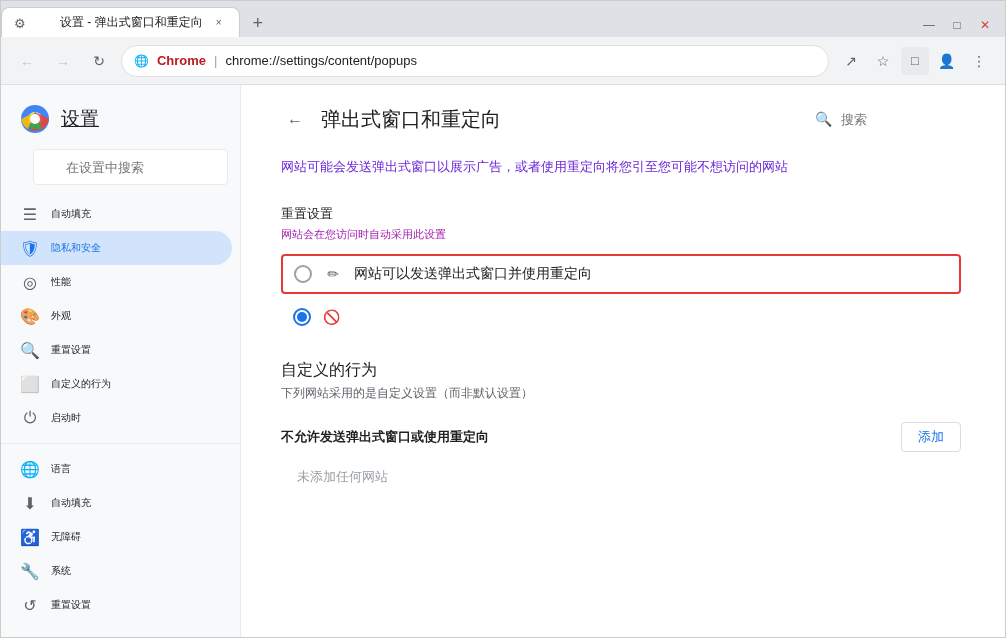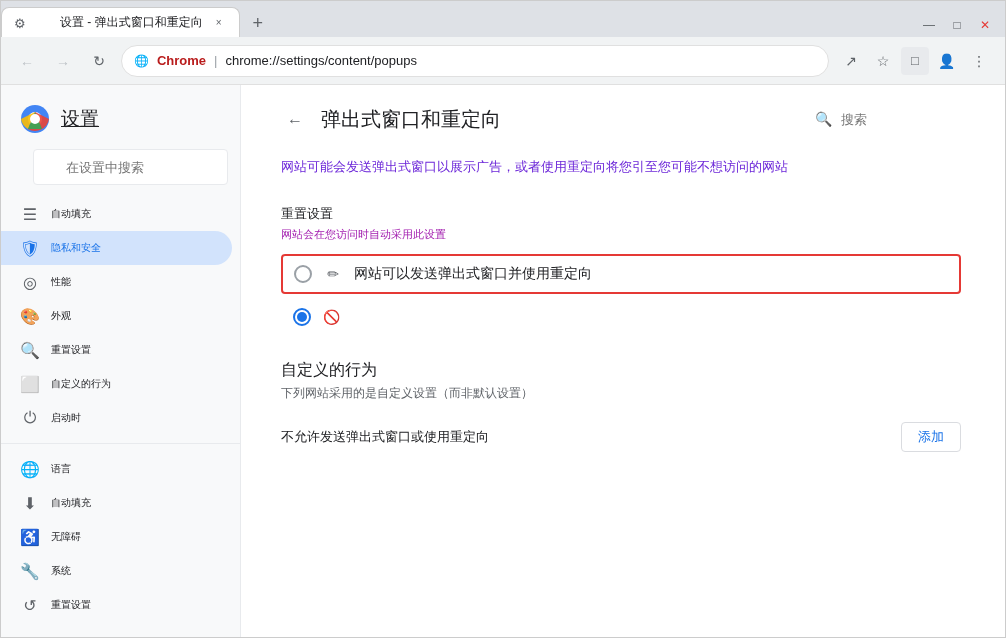--- a/index.html
+++ b/index.html
@@ -76,21 +76,21 @@
     .radio-circle.checked { border-color: #1a73e8; }
     .radio-circle.checked::after { content: ''; width: 10px; height: 10px; border-radius: 50%; background: #1a73e8; }
     .radio-icon { color: #5f6368; font-size: 14px; width: 18px; display: flex; align-items: center; justify-content: center; }
     .radio-label { font-size: 14px; color: #202124; }
 
     
     .custom-section { margin-top: 24px; }
     .custom-title { font-size: 16px; color: #202124; font-weight: 500; margin-bottom: 4px; }
     .custom-desc { font-size: 12px; color: #5f6368; margin-bottom: 12px; }
     .custom-row { display: flex; align-items: center; justify-content: space-between; padding: 8px 0; }
-    .custom-row-label { font-size: 13px; color: #202124; }
+    .custom-row-label { font-size: 13px; color: #202124; font-weight: bold; }
     .add-btn { height: 30px; padding: 0 16px; background: #fff; border: 1px solid #dadce0; border-radius: 4px; color: #1a73e8; font-size: 13px; cursor: pointer; display: flex; align-items: center; }
     .empty-state { font-size: 13px; color: #9aa0a6; padding: 8px 16px; }
 
     
     .sidebar::-webkit-scrollbar, .settings-content::-webkit-scrollbar { width: 6px; }
     .sidebar::-webkit-scrollbar-thumb, .settings-content::-webkit-scrollbar-thumb { background: #c5c5c5; border-radius: 3px; }
   </style>
 </head>
 <body>
 
@@ -235,17 +235,18 @@
         </div>
 
         <div class="custom-section">
           <div class="custom-title">自定义的行为</div>
           <div class="custom-desc">下列网站采用的是自定义设置（而非默认设置）</div>
 
           <div class="custom-row">
             <span class="custom-row-label">不允许发送弹出式窗口或使用重定向</span>
             <button class="add-btn">添加</button>
           </div>
+          <div class="empty-state">未添加任何网站</div>
         </div>
       </div>
     </div>
   </div>
 </div>
 
 </body></html>

